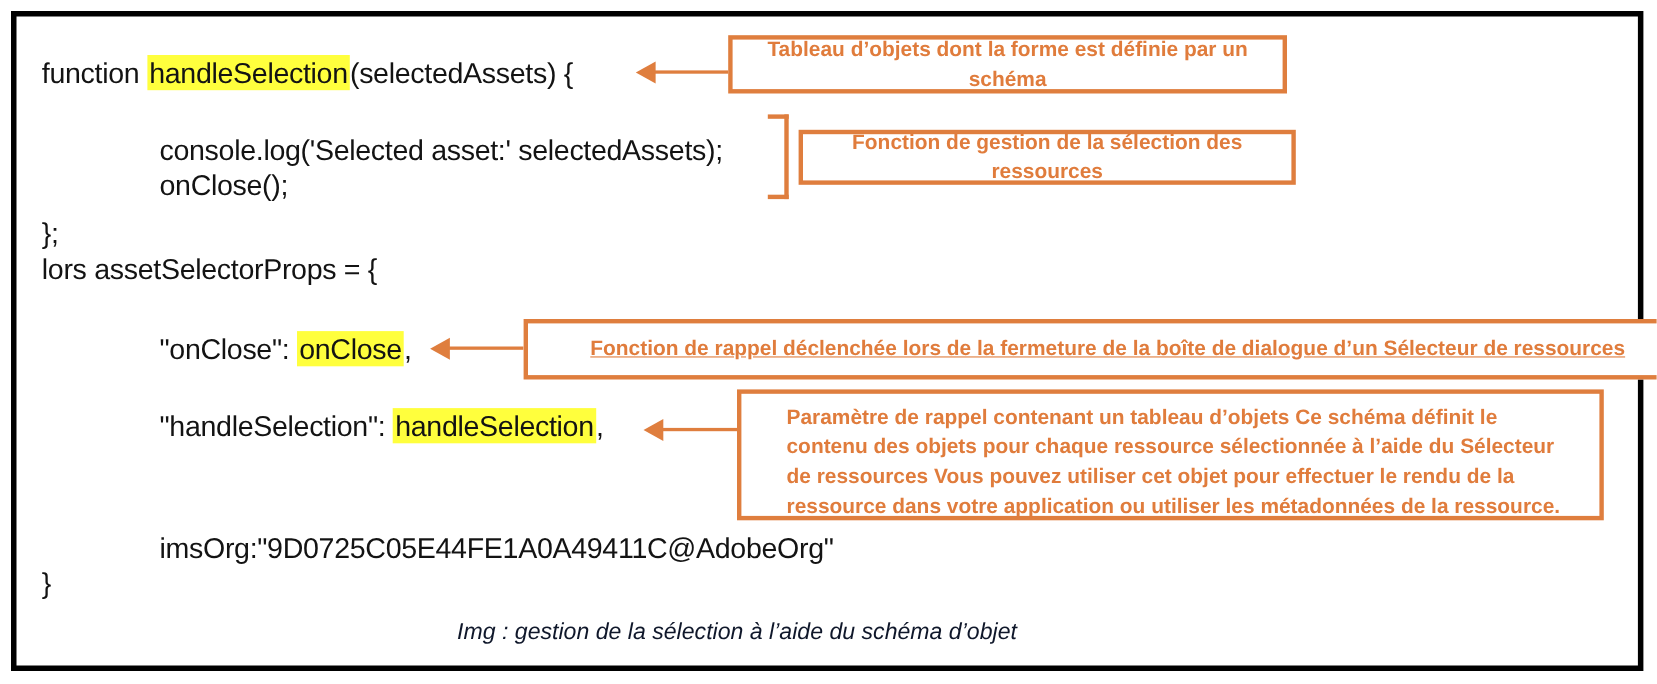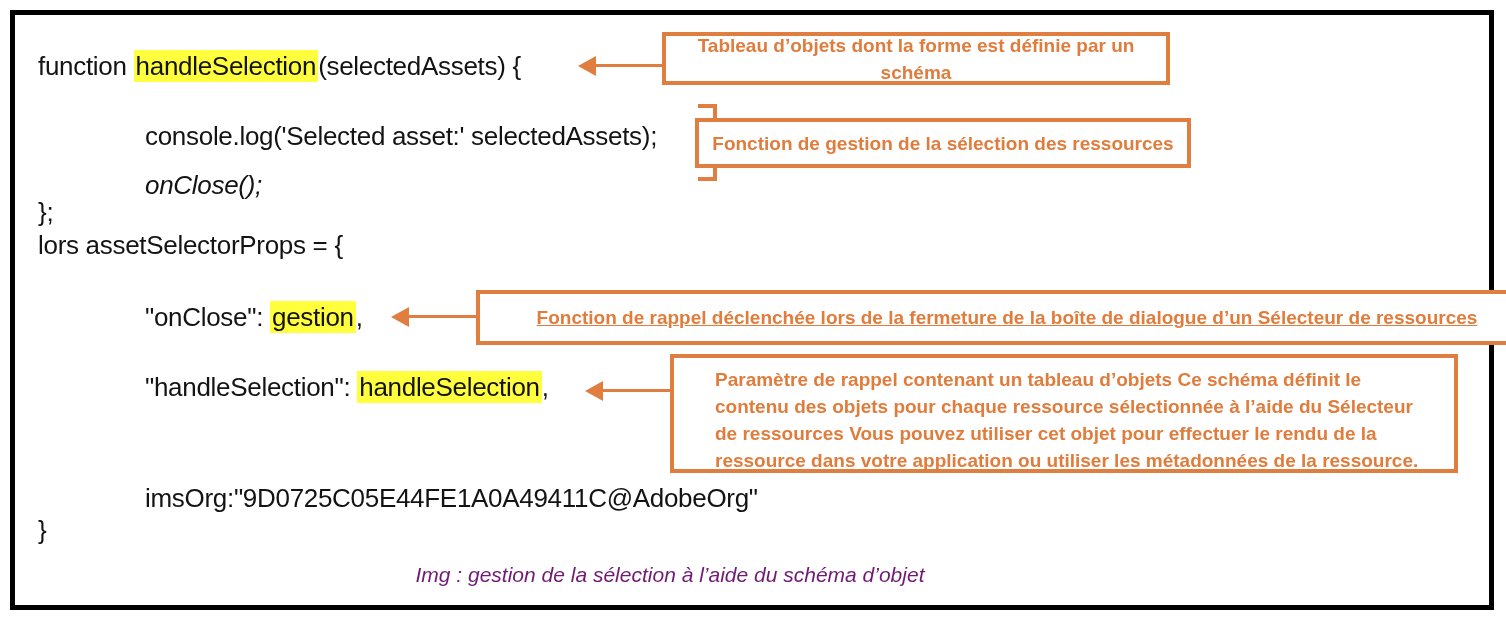--- a/index.html
+++ b/index.html
@@ -55,54 +55,54 @@
     border-top: 4px solid #DF7E3E;
     border-right: 4px solid #DF7E3E;
     border-bottom: 4px solid #DF7E3E;
   }
   .caption {
     position: absolute;
     left: 10px; top: 563px; width: 1320px;
     text-align: center;
     font-style: italic;
     font-size: 21px;
-    color: #701a75;
+    color: #0f172a;
   }
 </style>
 </head>
 <body>
 
 <div class="frame"></div>
 
 <div class="code-line" style="left:38px; top:50px;"><span>function </span><span class="hl">handleSelection</span><span>(selectedAssets) {</span></div>
 
 <div class="code-line" style="left:145px; top:120px;">console.log('Selected asset:' selectedAssets);</div>
 
-<div class="code-line" style="left:145px; top:169px;font-style:italic;">onClose();</div>
+<div class="code-line" style="left:145px; top:152px;">onClose();</div>
 
 <div class="code-line" style="left:38px; top:196px;">};</div>
 
 <div class="code-line" style="left:38px; top:229px;">lors assetSelectorProps = {</div>
 
-<div class="code-line" style="left:145px; top:301px;"><span>"onClose": </span><span class="hl">gestion</span><span>,</span></div>
+<div class="code-line" style="left:145px; top:301px;"><span>"onClose": </span><span class="hl">onClose</span><span>,</span></div>
 
 <div class="code-line" style="left:145px; top:371px;"><span>"handleSelection": </span><span class="hl">handleSelection</span><span>,</span></div>
 
 <div class="code-line" style="left:145px; top:482px;">imsOrg:"9D0725C05E44FE1A0A49411C@AdobeOrg"</div>
 
 <div class="code-line" style="left:38px; top:514px;">}</div>
 
 <div class="arrow-head" style="left:578px; top:56px;"></div>
 <div class="arrow-line" style="left:592px; top:64px; width:72px;"></div>
 <div class="ann-box" style="left:662px; top:32px; width:508px; height:53px;">
     <span>Tableau d’objets dont la forme est définie par un schéma</span>
   </div>
 
 <div class="bracket" style="left:698px; top:104px; width:19px; height:77px;"></div>
-<div class="ann-box" style="left:695px; top:118px; width:496px; height:50px;">
+<div class="ann-box" style="left:726px; top:118px; width:452px; height:50px;">
     <span>Fonction de gestion de la sélection des ressources</span>
   </div>
 
 <div class="arrow-head" style="left:391px; top:307px;"></div>
 <div class="arrow-line" style="left:405px; top:315px; width:71px;"></div>
 <div class="ann-box" style="left:476px; top:290px; width:1062px; height:55px;text-decoration:underline;">
     <span>Fonction de rappel déclenchée lors de la fermeture de la boîte de dialogue d’un Sélecteur de ressources</span>
   </div>
 
 <div class="arrow-head" style="left:585px; top:381px;"></div>

